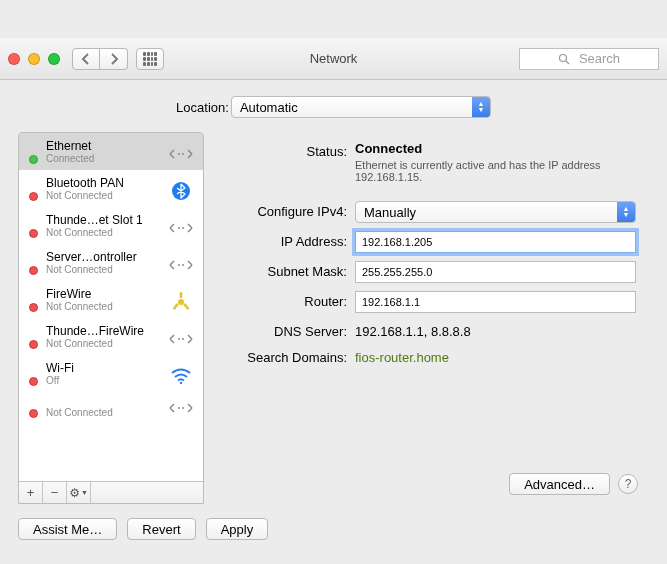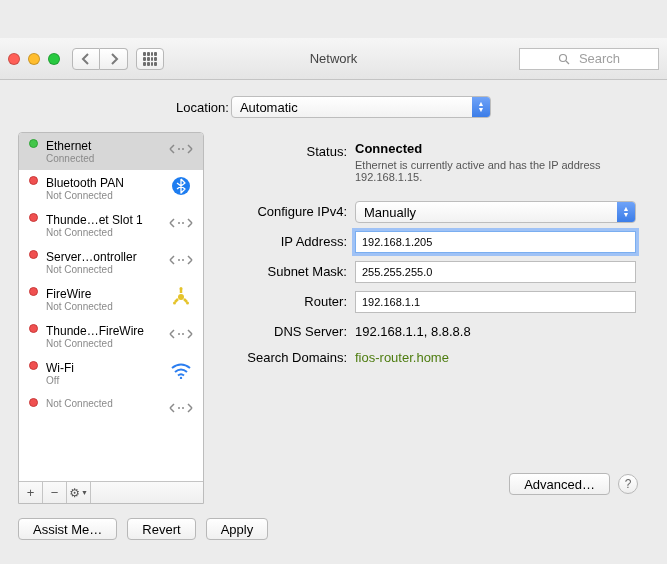--- a/index.html
+++ b/index.html
@@ -76,21 +76,21 @@
 }
 .main-row { display: flex; gap: 12px; }
 .sidebar {
   width: 186px; height: 372px;
   background: #fff; border: 1px solid #bcbcbc; border-radius: 4px 4px 0 0;
   overflow: hidden;
   display: flex; flex-direction: column;
 }
 .iface-list { flex: 1; overflow: auto; }
 .iface {
-  display: flex; align-items: flex-start; padding: 6px 8px 6px 10px;
+  display: flex; align-items: flex-end; padding: 6px 8px 6px 10px;
   border-bottom: 0;
 }
 .iface.selected { background: #d7d7d7; }
 .status-dot { width: 9px; height: 9px; border-radius: 50%; margin-right: 8px; flex-shrink: 0; }
 .status-dot.green { background: #43c64a; border: 0.5px solid #2ea336; }
 .status-dot.red { background: #f05050; border: 0.5px solid #c83a3a; }
 .iface-text { flex: 1; min-width: 0; }
 .iface-name { font-size: 12px; white-space: nowrap; overflow: hidden; text-overflow: ellipsis; }
 .iface-sub { font-size: 10px; color: #8a8a8a; }
 .iface-icon { width: 28px; height: 20px; display: flex; align-items: center; justify-content: center; flex-shrink: 0; }

